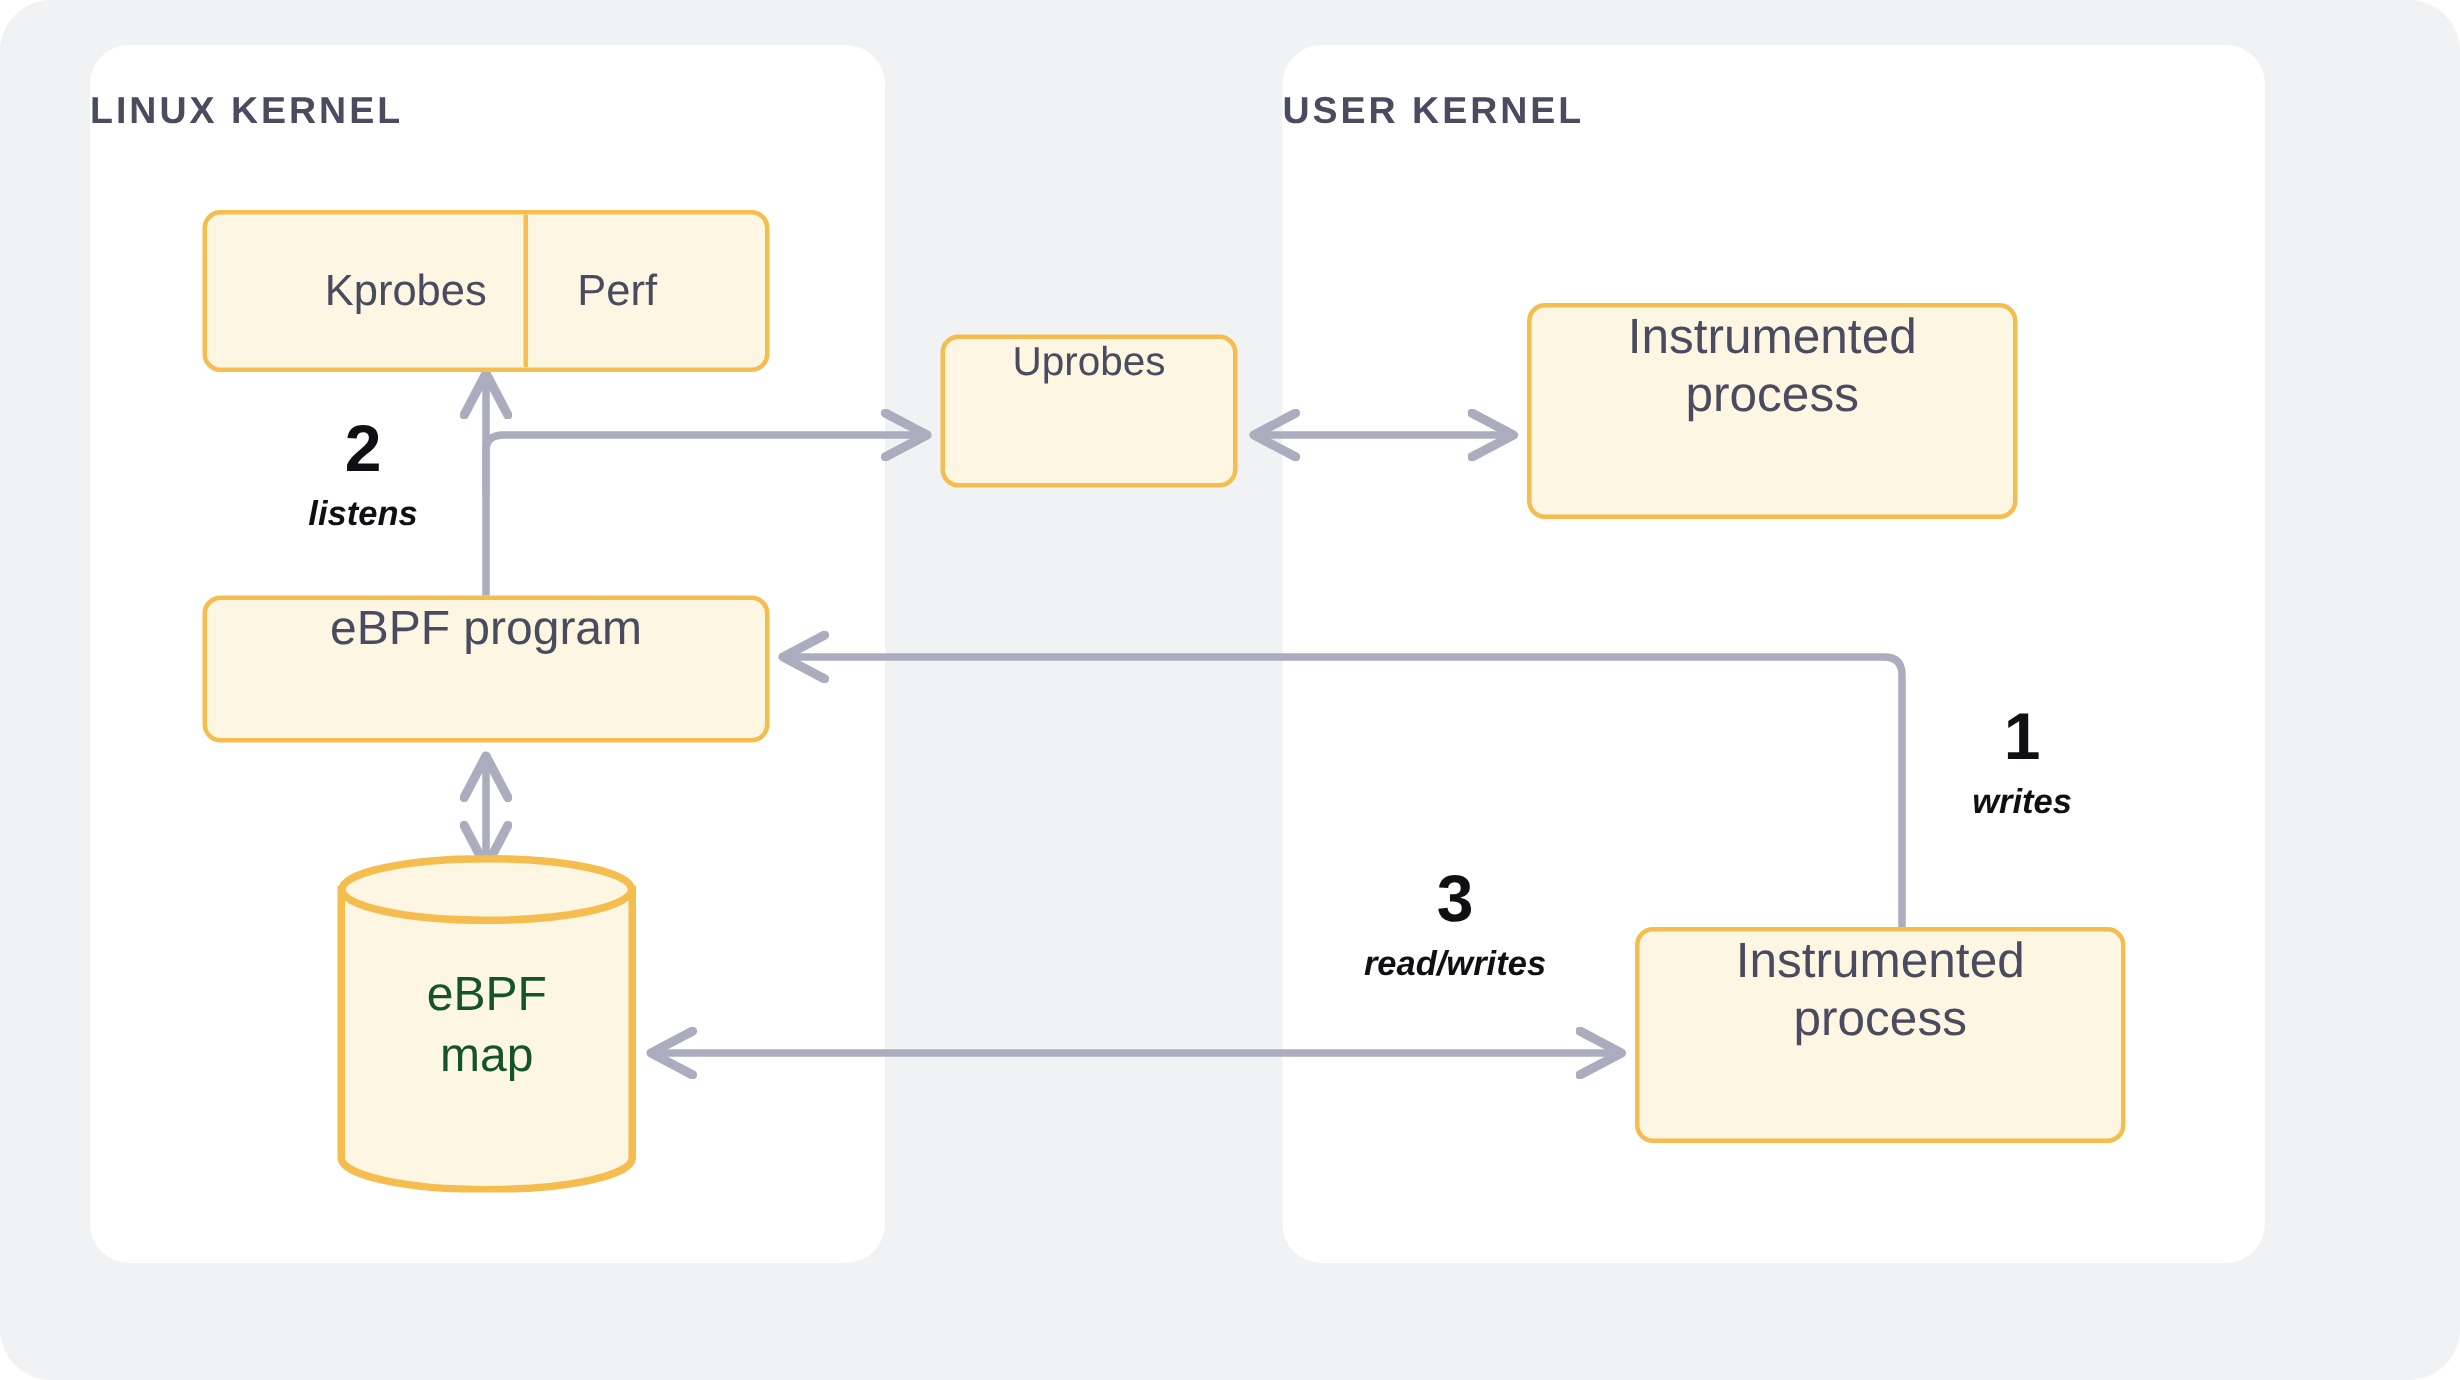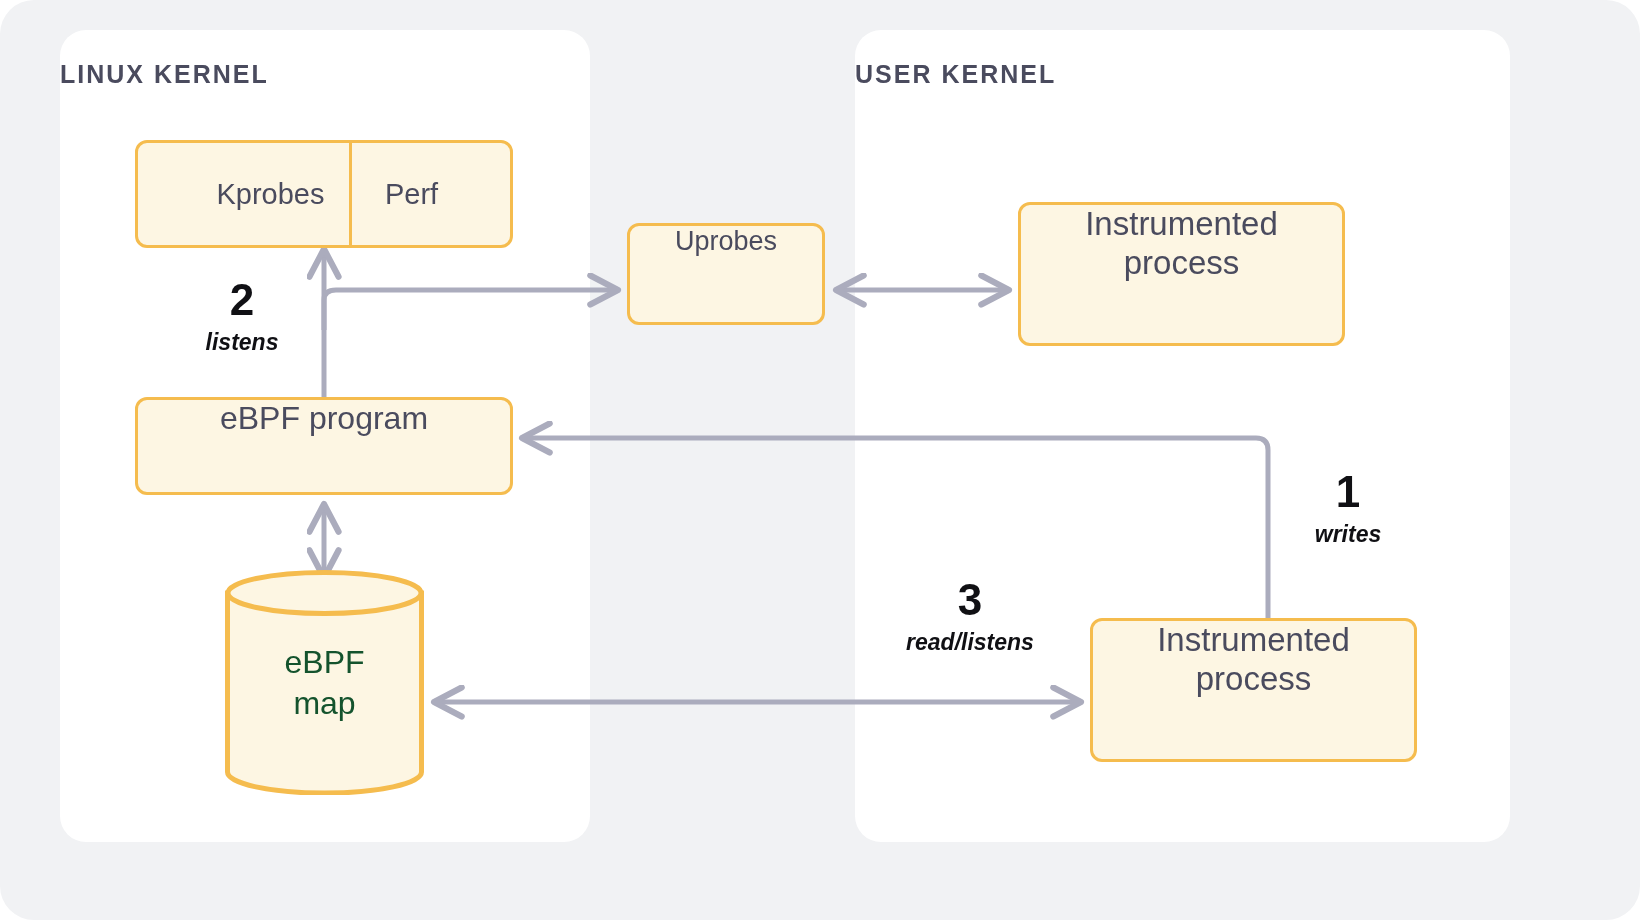--- a/index.html
+++ b/index.html
@@ -242,16 +242,16 @@
     <span class="step-text">listens</span>
   </div>
 
   <div class="step" id="step-1">
     <span class="step-num">1</span>
     <span class="step-text">writes</span>
   </div>
 
   <div class="step" id="step-3">
     <span class="step-num">3</span>
-    <span class="step-text">read/listens</span>
+    <span class="step-text">read/writes</span>
   </div>
 
 </div>
 
 </body></html>

